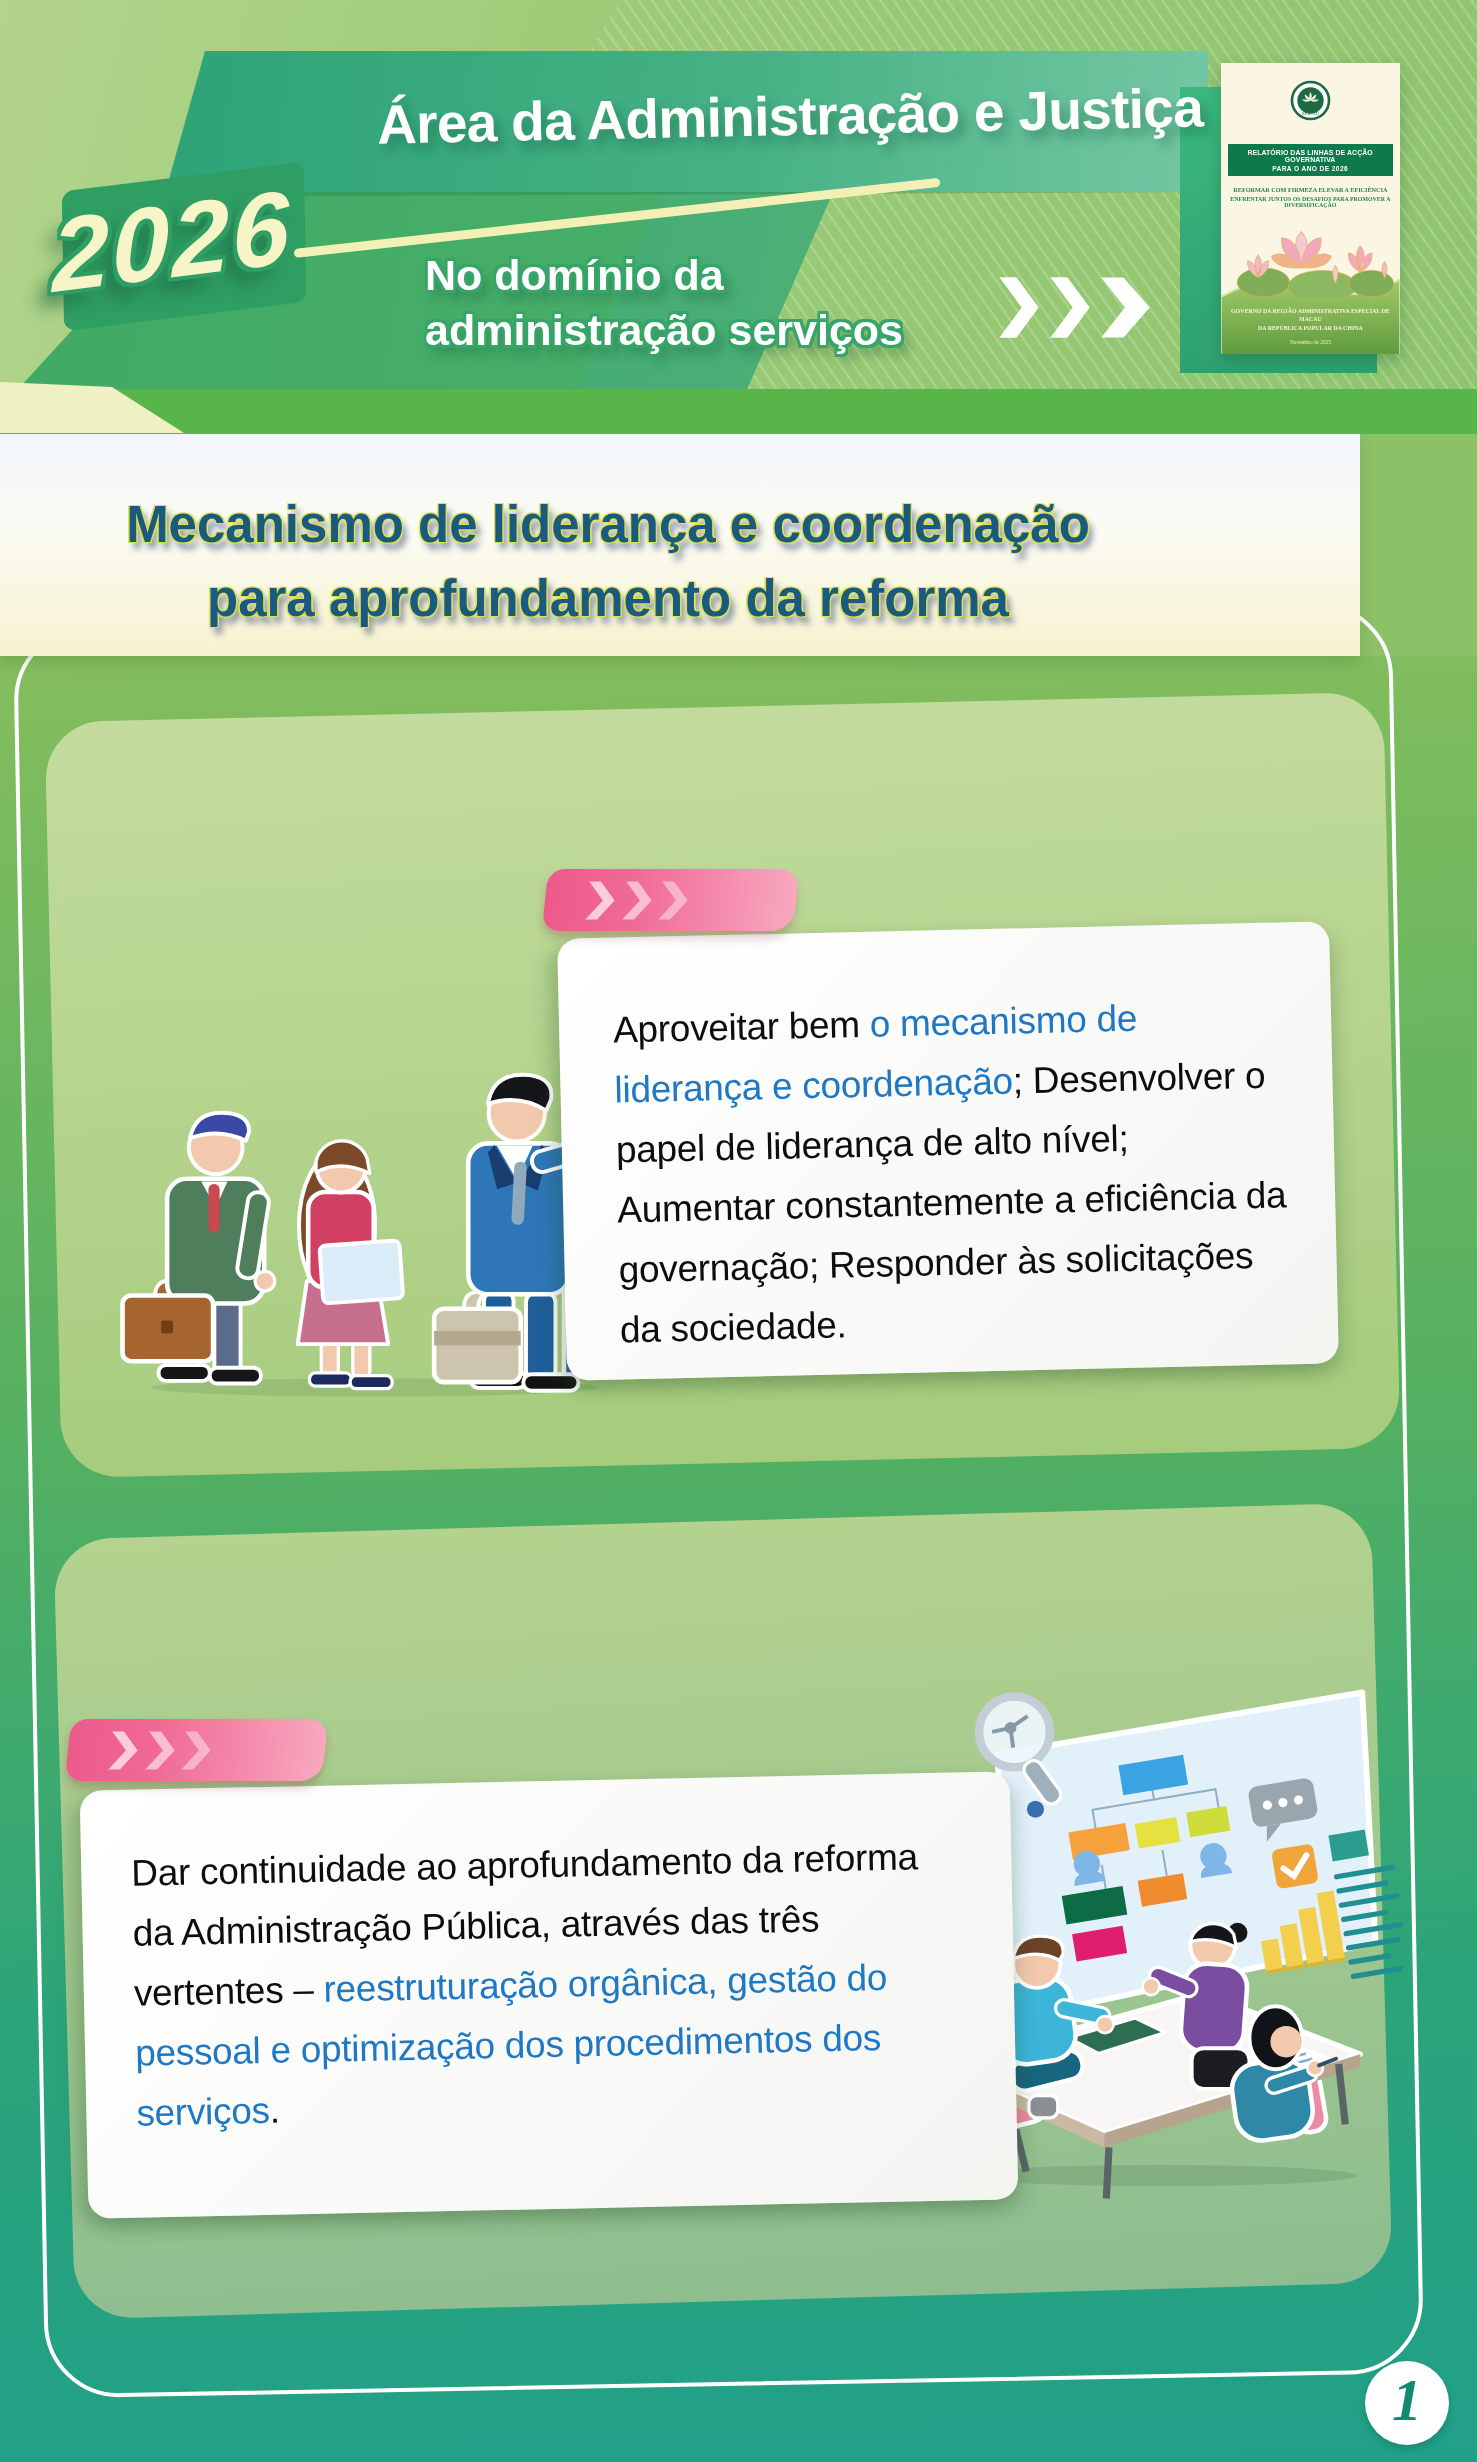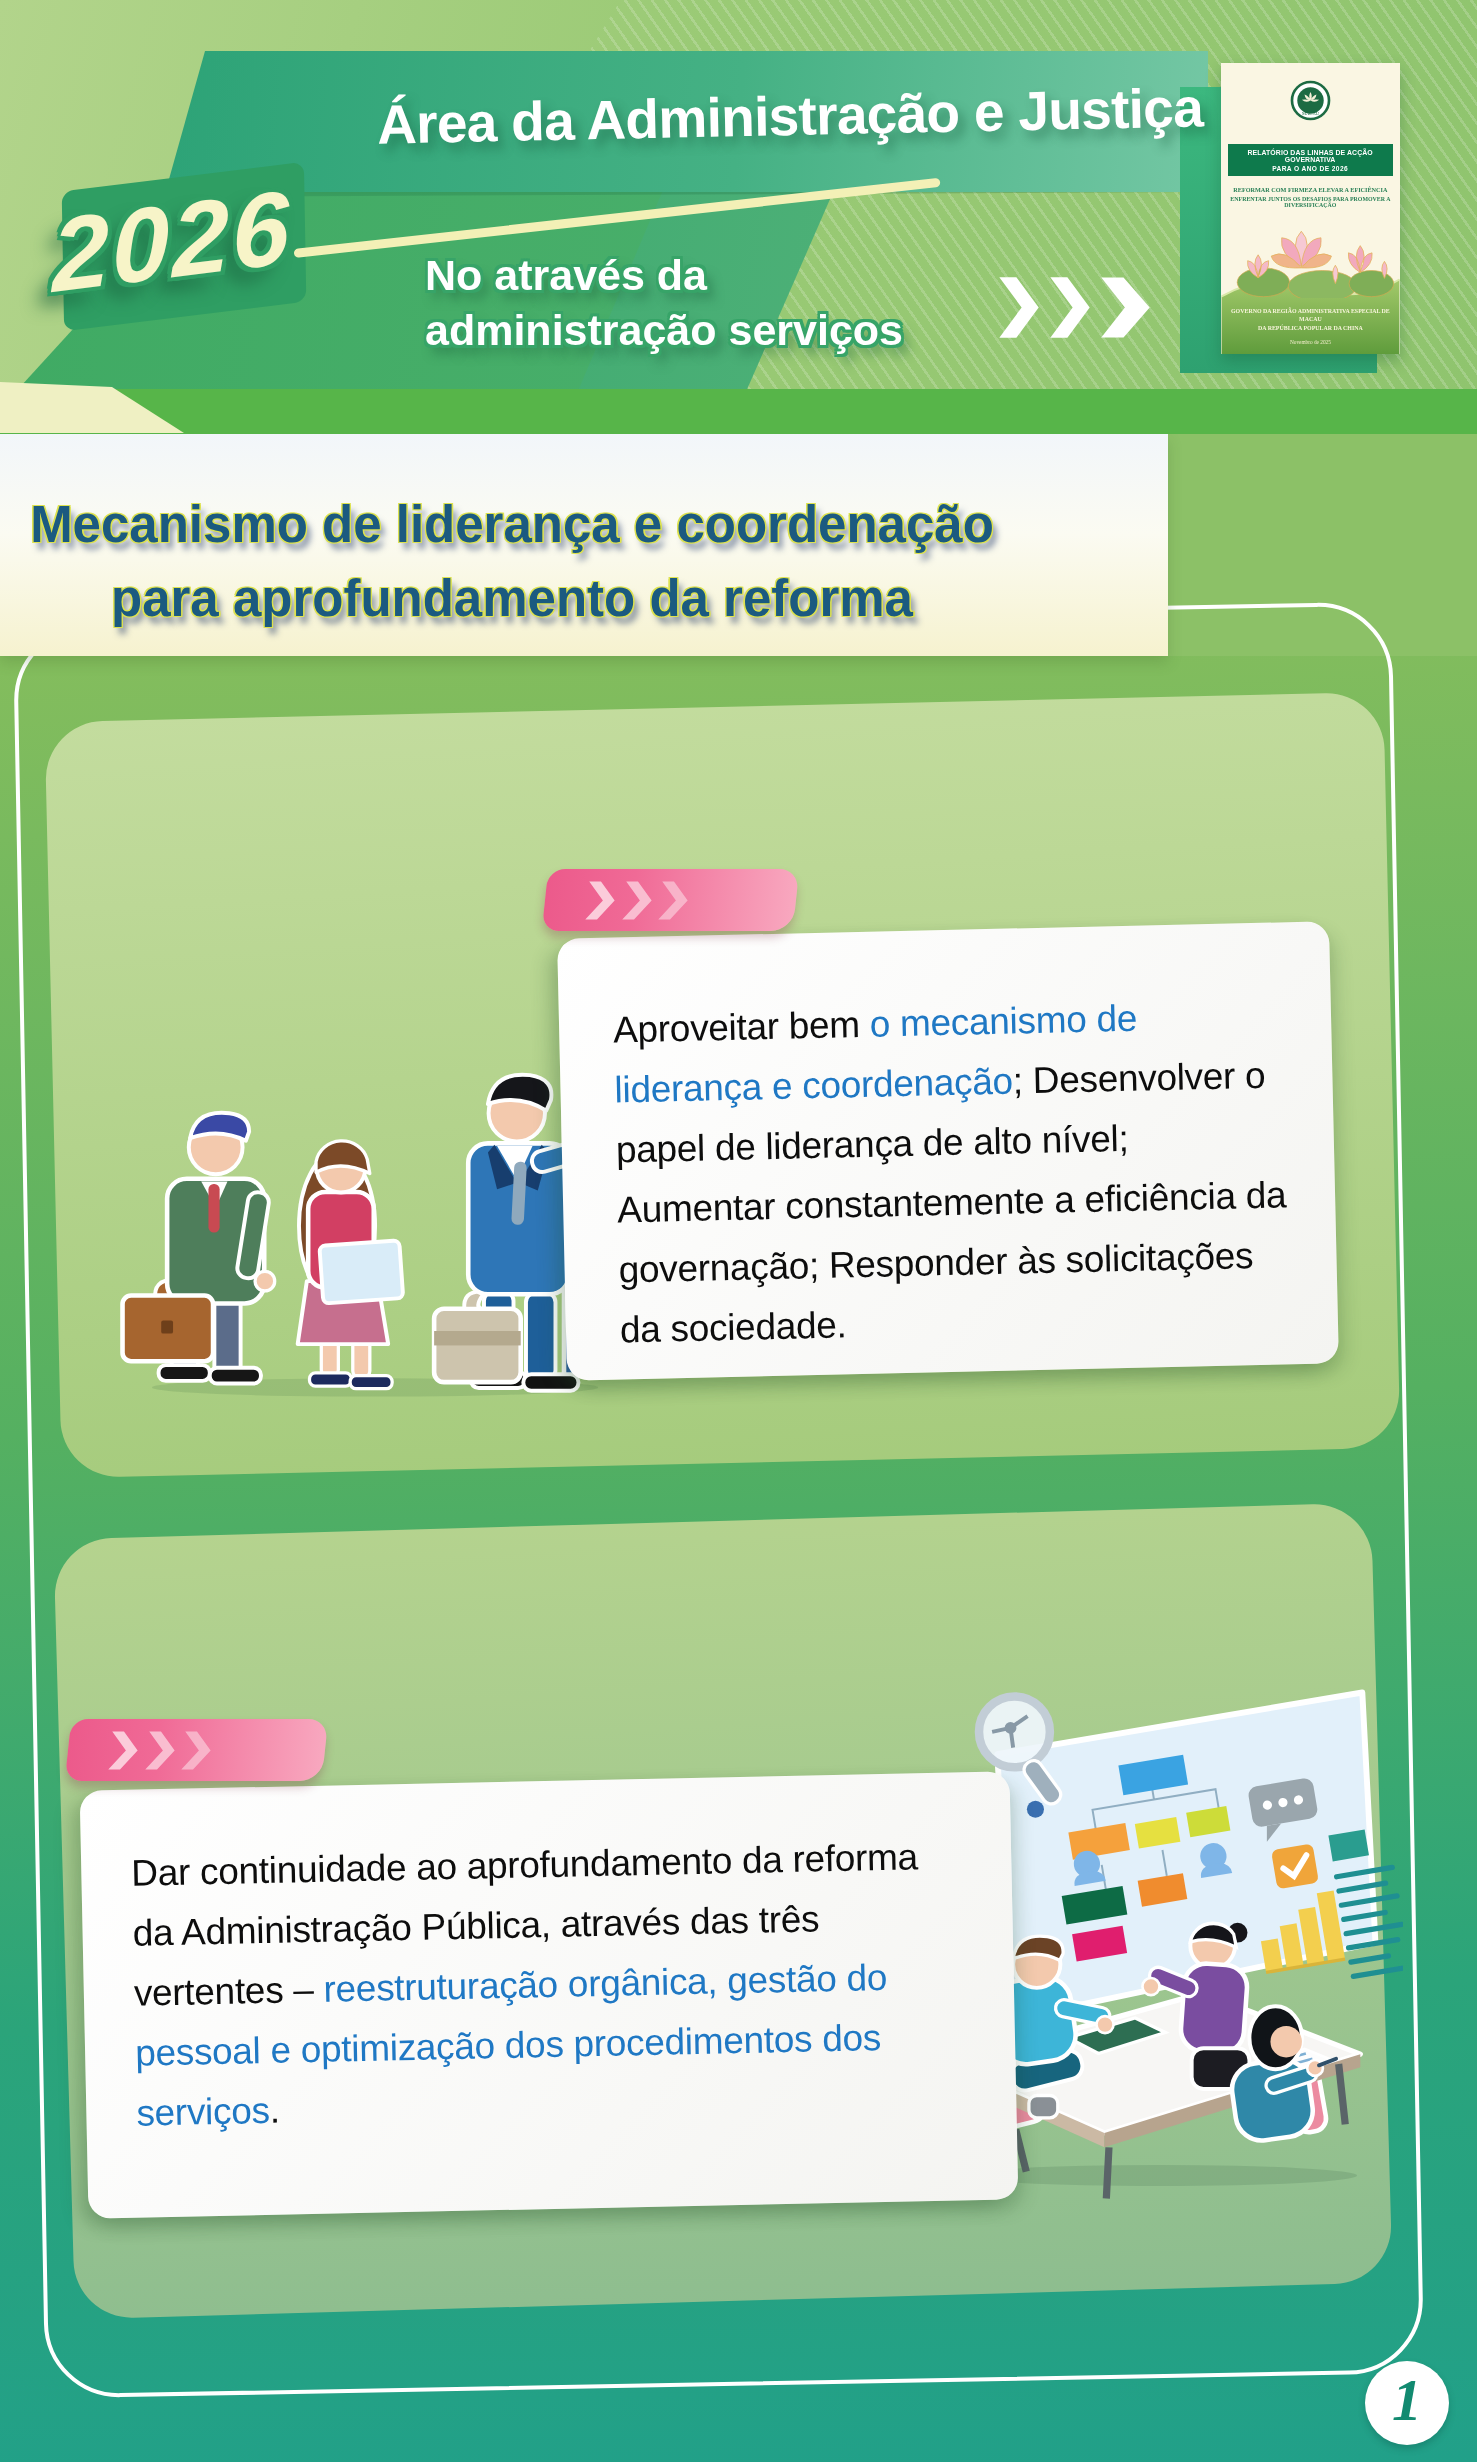--- a/index.html
+++ b/index.html
@@ -61,21 +61,21 @@
   .cover-motto .m2{font-size:5.9px;display:block;margin-top:3.3px;}
   .cover-gov{position:absolute;left:3.9px;bottom:22px;width:171px;text-align:center;z-index:3;
           font-family:"Liberation Serif",serif;color:#f8f5dc;font-size:5.9px;font-weight:bold;line-height:8.5px;}
   .cover-date{position:absolute;left:3.9px;bottom:9.2px;width:171px;text-align:center;z-index:3;
           font-family:"Liberation Serif",serif;color:#f3eecd;font-size:5.3px;}
   .cover-seal{position:absolute;left:calc(50% - 20.4px);top:17px;}
   .cover-band{position:absolute;left:0;bottom:0;width:179px;height:85px;z-index:2;}
   .cover-lotus{position:absolute;left:2.6px;bottom:56px;z-index:2;}
 
   
-  .title-band{position:absolute;left:0;top:433px;width:1168px;height:223px;z-index:25;
+  .title-band{position:absolute;left:0;top:433px;width:1360px;height:223px;z-index:25;
           background:linear-gradient(180deg,#f2f6fa 0%,#fbfbf2 45%,#f6f2cf 100%);
           box-shadow:0 6.6px 13px rgba(60,100,40,.22);}
   .main-title{margin:0;padding-top:55px;text-align:center;transform:translateX(-72px);
           font-size:51px;font-weight:bold;line-height:74px;color:#1b5a80;letter-spacing:0;
           text-shadow:-1.3px -1.3px 0 #dde24f,1.3px -1.3px 0 #dde24f,-1.3px 1.3px 0 #dde24f,1.3px 1.3px 0 #dde24f,
                       4.6px 6.6px 6.6px rgba(25,50,100,.50);}
 
   
   .content{position:absolute;left:0;top:656px;width:1478px;height:1806px;
           background:linear-gradient(178deg,#84bd5d 0%,#55b061 42%,#2ba47a 74%,#21a089 100%);}
@@ -124,21 +124,21 @@
     <div class="hdr-banner"></div>
     <div class="hdr-band"></div>
     <div class="cream-wedge"></div>
 
     <div class="area-title">Área da Administração e Justiça</div>
     <div class="year-plate"></div>
     <div class="year">2026</div>
     <div class="year-line"></div>
 
     <div class="domain">
-      <div>No através da</div>
+      <div>No domínio da</div>
       <div>administração serviços</div>
     </div>
 
     <div class="hdr-chevrons">
       <svg width="42" height="63" viewBox="0 0 64 96">
         <path d="M2 2 h26 l34 46 -34 46 h-26 l34 -46 z" fill="#fff"></path>
         </svg>
       <svg width="42" height="63" viewBox="0 0 64 96">
         <path d="M2 2 h26 l34 46 -34 46 h-26 l34 -46 z" fill="#fff"></path>
         </svg>

